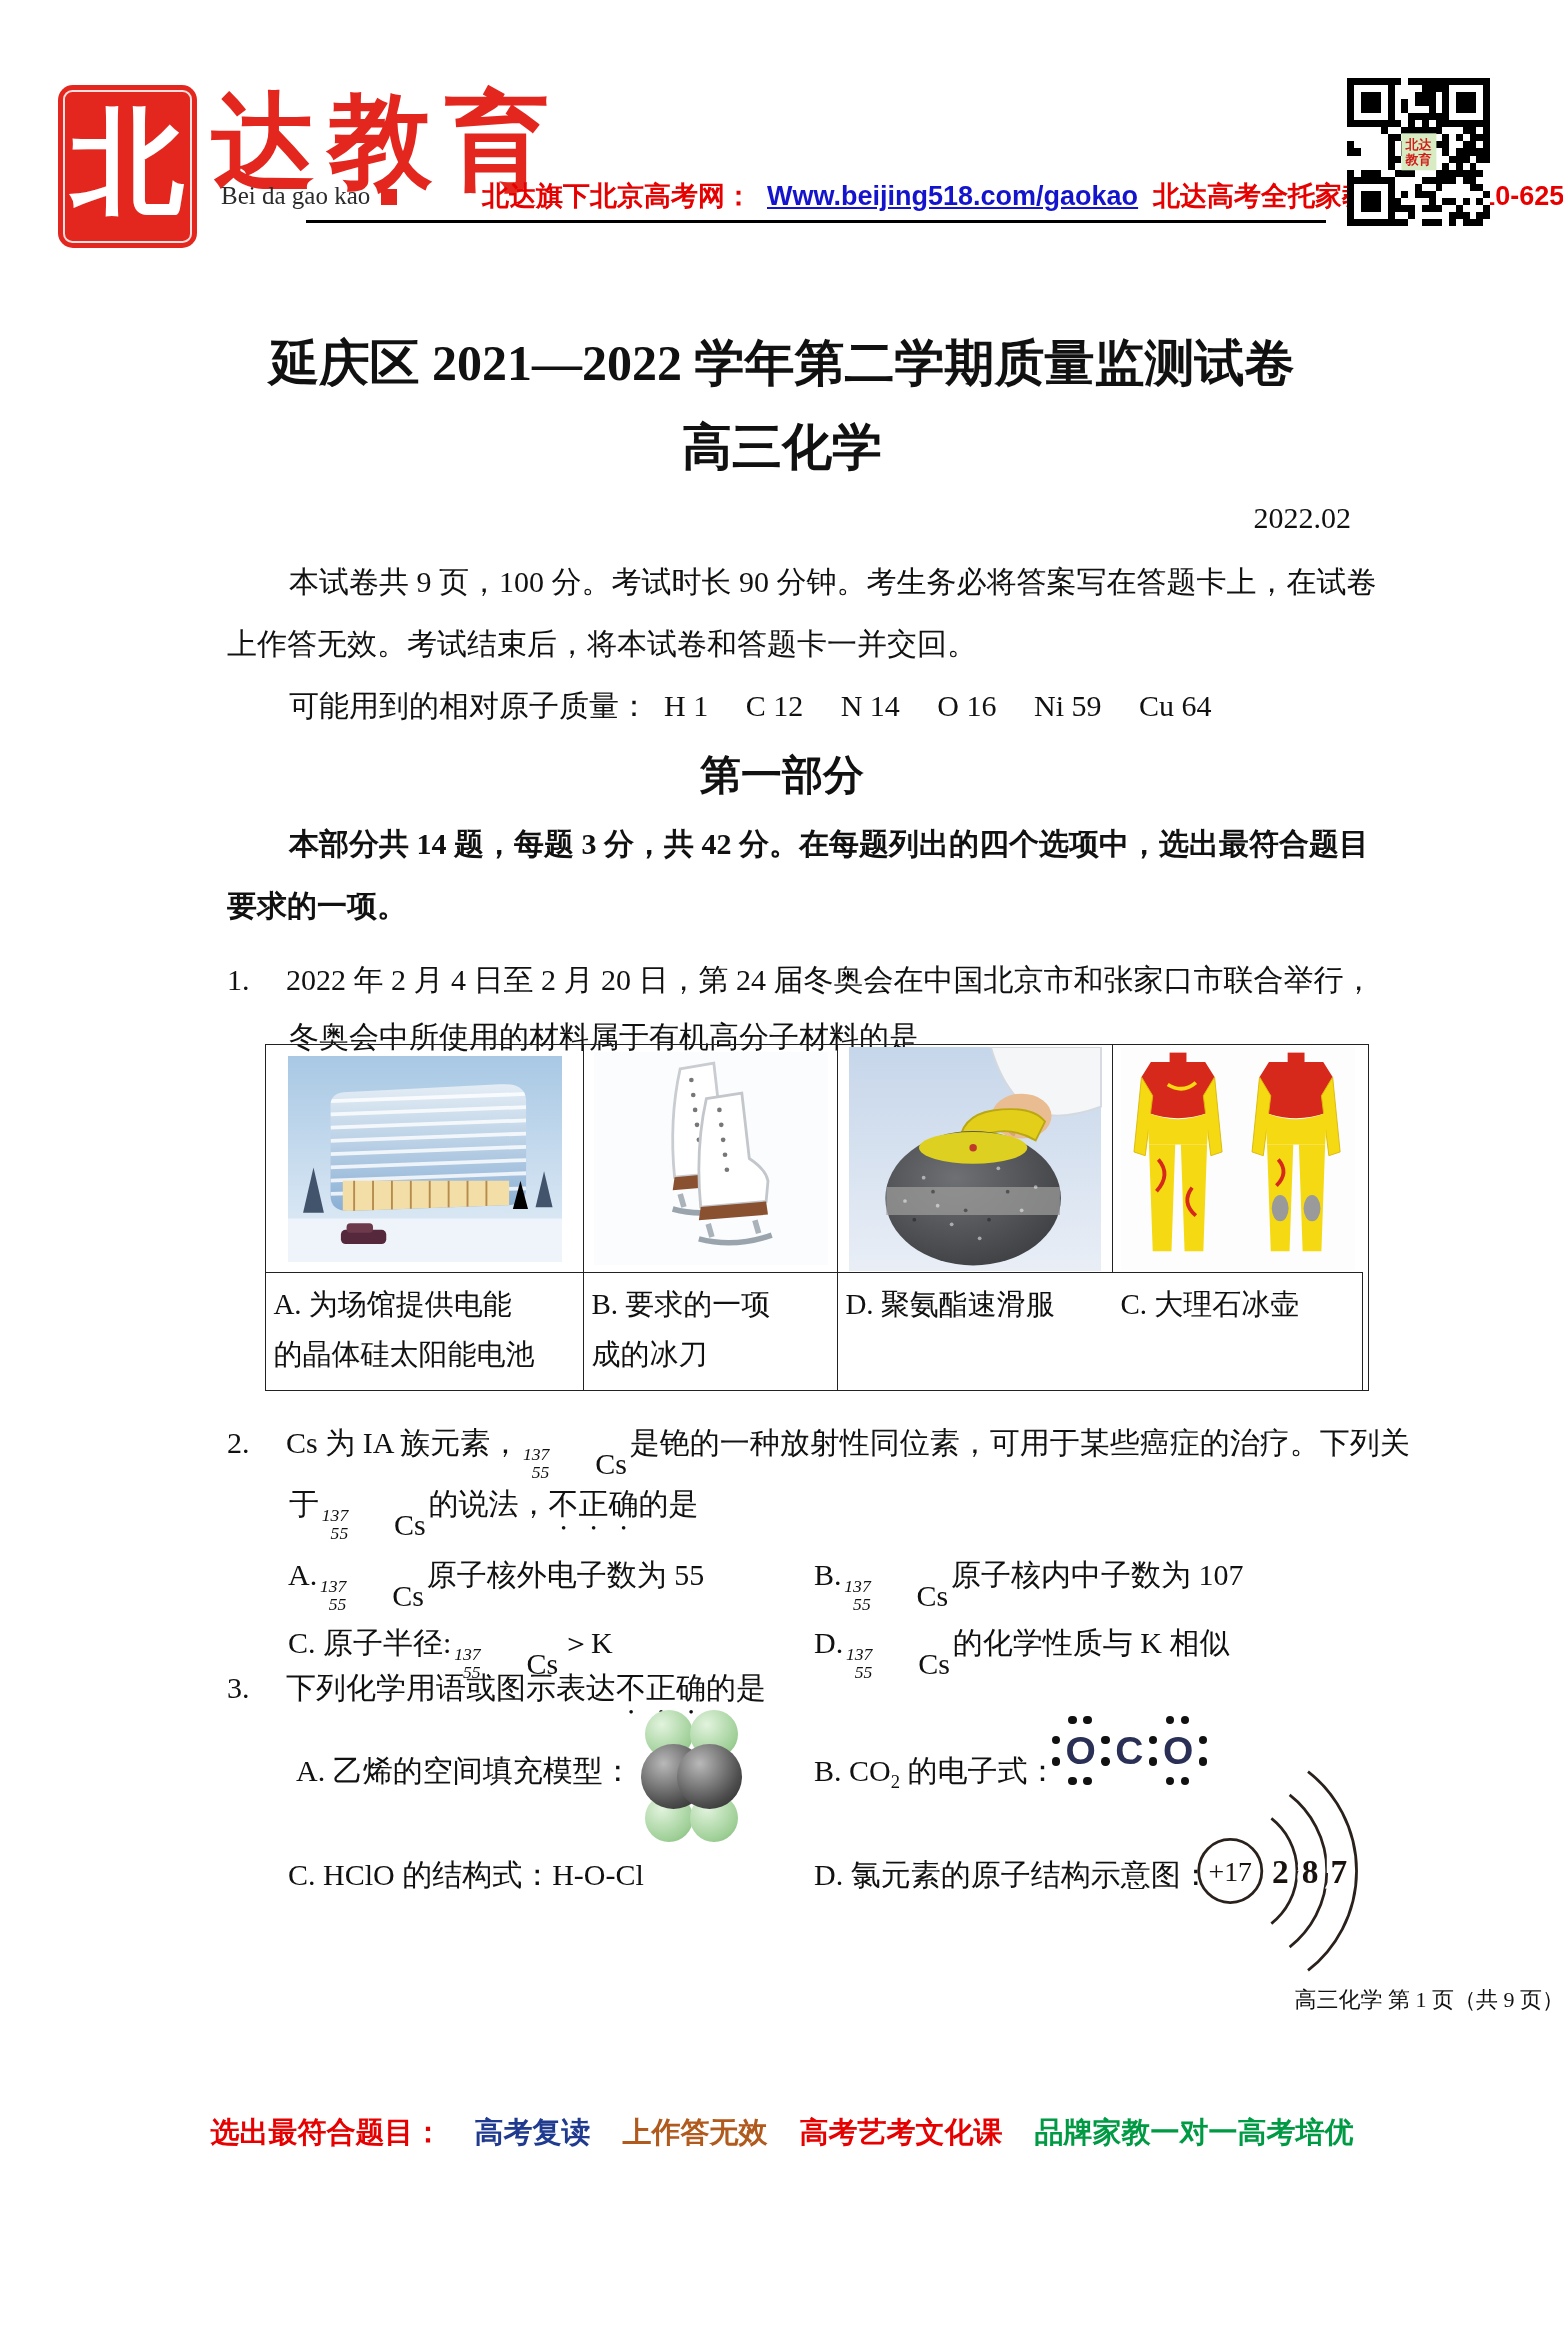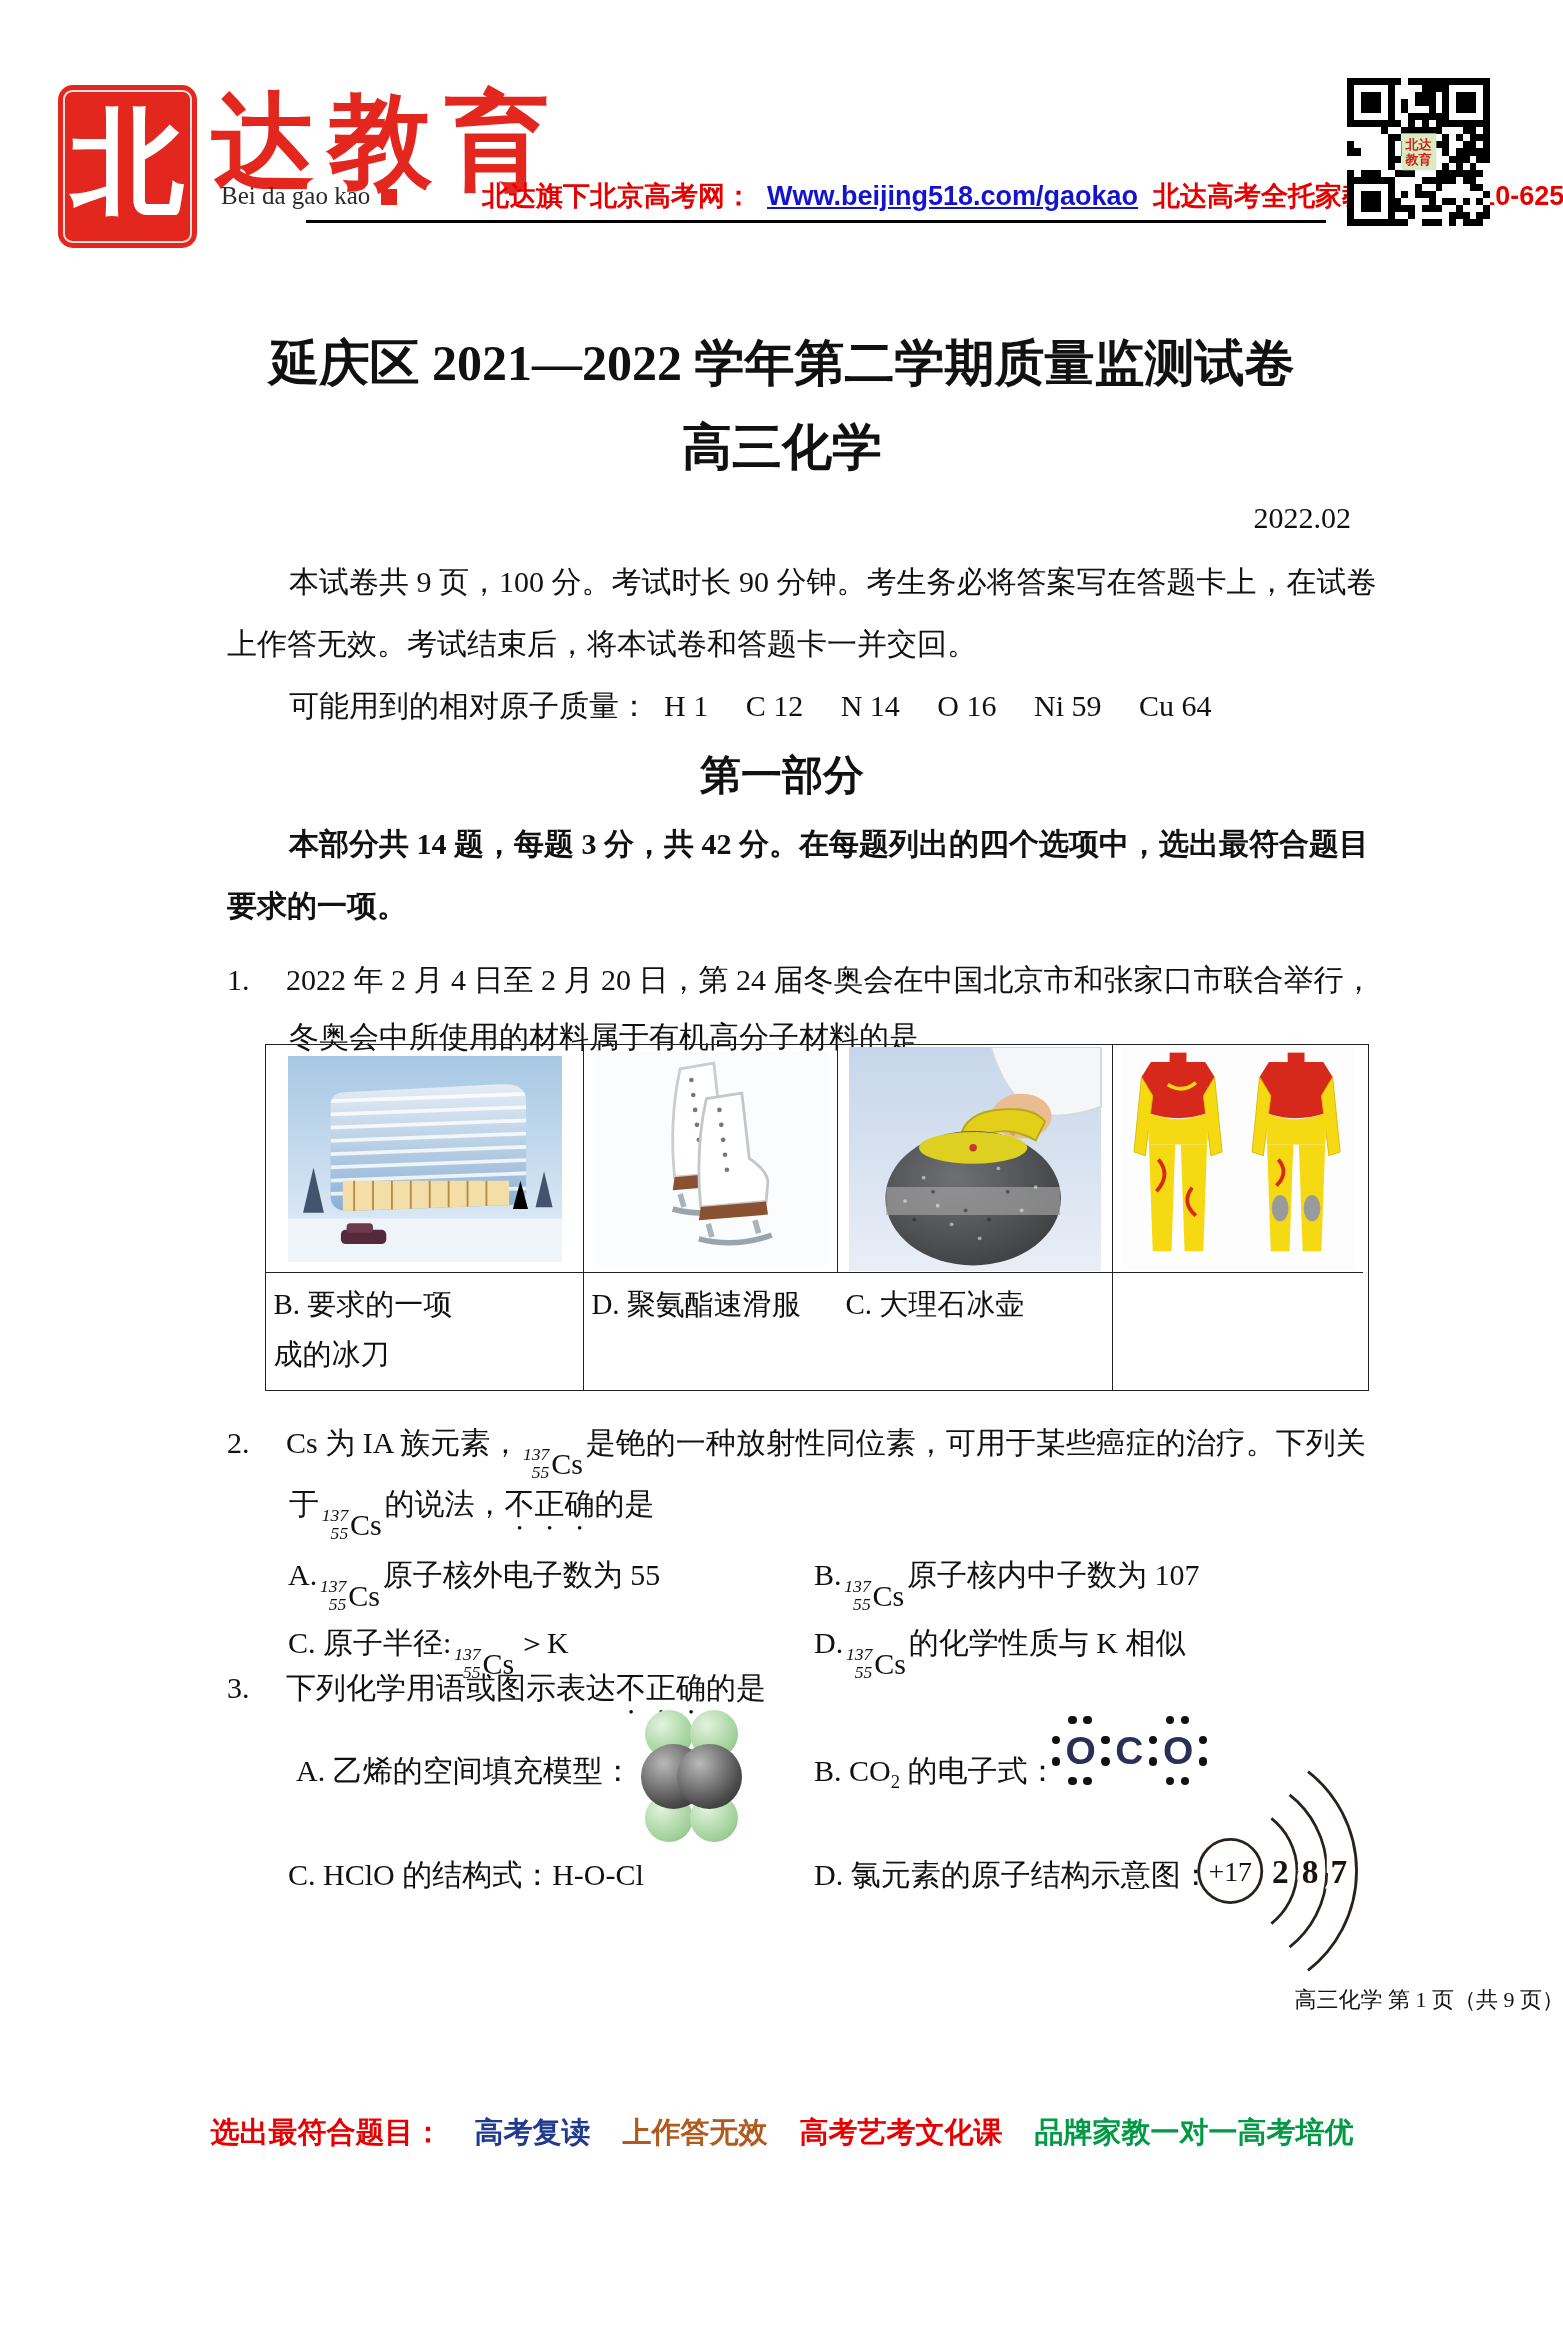--- a/index.html
+++ b/index.html
@@ -37,21 +37,21 @@
   .boldline{font-size:30px;font-weight:700;}
   .sec-head{position:absolute;top:748px;left:0;width:100%;text-align:center;font-size:41px;font-weight:700;}
   .qnum{display:inline-block;width:59px;}
   .pre{white-space:pre;}
 
   
   .emph{-webkit-text-emphasis:filled dot #111;text-emphasis:filled dot #111;
         -webkit-text-emphasis-position:under right;text-emphasis-position:under right;}
 
   
-  .iso{display:inline-flex;align-items:center;vertical-align:-7.4px;margin:0 2.8px;}
+  .iso{display:inline-flex;align-items:center;vertical-align:-7.4px;margin:0 2.8px;gap:44px;}
   .iso-nums{display:inline-flex;flex-direction:column;align-items:flex-end;font-size:17.6px;line-height:17.6px;margin-right:1.9px;}
   .iso-sym{font-size:30px;}
 
   
   .qtable{position:absolute;left:265px;top:1044px;width:1104px;border:1.9px solid #222;
           display:grid;grid-template-columns:318px 254px 275px 250px;grid-template-rows:228px 117px;box-sizing:border-box;}
   .qtable .cell{border-right:1.9px solid #222;border-bottom:1.9px solid #222;box-sizing:border-box;overflow:hidden;}
   .qtable .cell.lastcol{border-right:none;}
   .qtable .cell.lastrow{border-bottom:none;}
   .cimg{display:flex;align-items:center;justify-content:center;}
@@ -505,20 +505,24 @@
           <path d="M30,104 L58,104 L54,218 L34,218 Z" fill="#f5d912"></path>
           <path d="M64,104 L92,104 L88,218 L68,218 Z" fill="#f5d912"></path>
           <ellipse cx="44" cy="172" rx="9" ry="14" fill="#9a9a9a"></ellipse>
           <ellipse cx="78" cy="172" rx="9" ry="14" fill="#9a9a9a"></ellipse>
           <path d="M42,120 q12,14 -2,28" stroke="#d7281c" stroke-width="4" fill="none"></path>
         </g>
       </svg>
     </div>
 
     <div class="cell ctxt lastrow">
+      <div>A. 为场馆提供电能</div>
+      <div>的晶体硅太阳能电池</div>
+    </div>
+    <div class="cell ctxt lastrow">
       <div>B. 要求的一项</div>
       <div>成的冰刀</div>
     </div>
     <div class="cell ctxt lastrow lastcol">
       <div>D. 聚氨酯速滑服</div>
     </div>
     <div class="cell ctxt lastrow">
       <div>C. 大理石冰壶</div>
     </div>
   </div>

